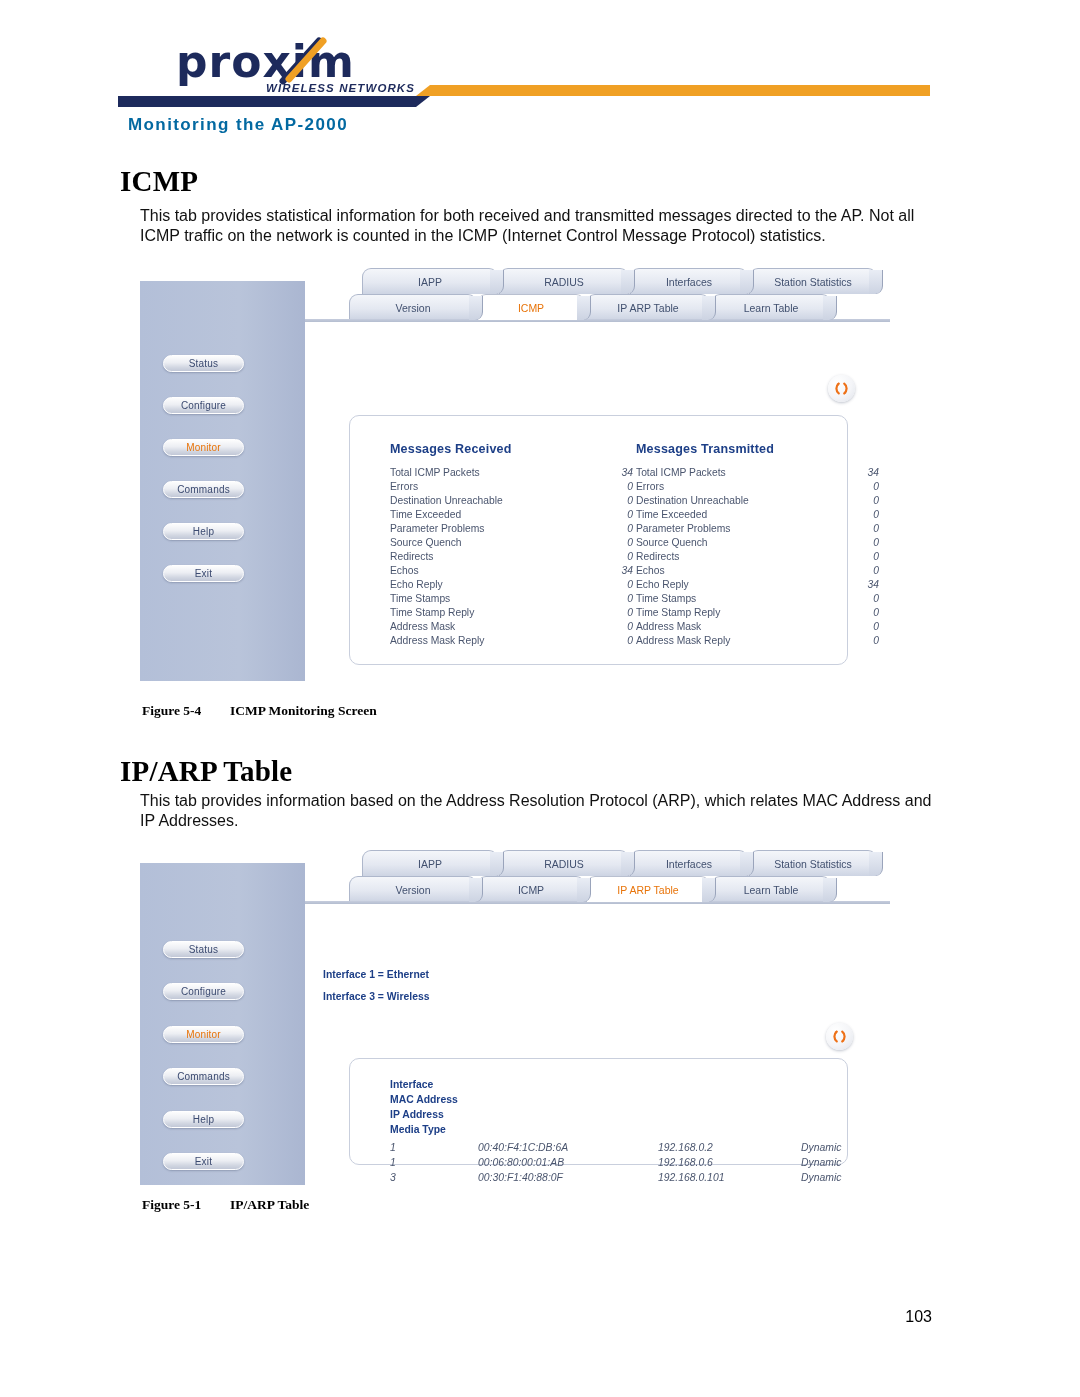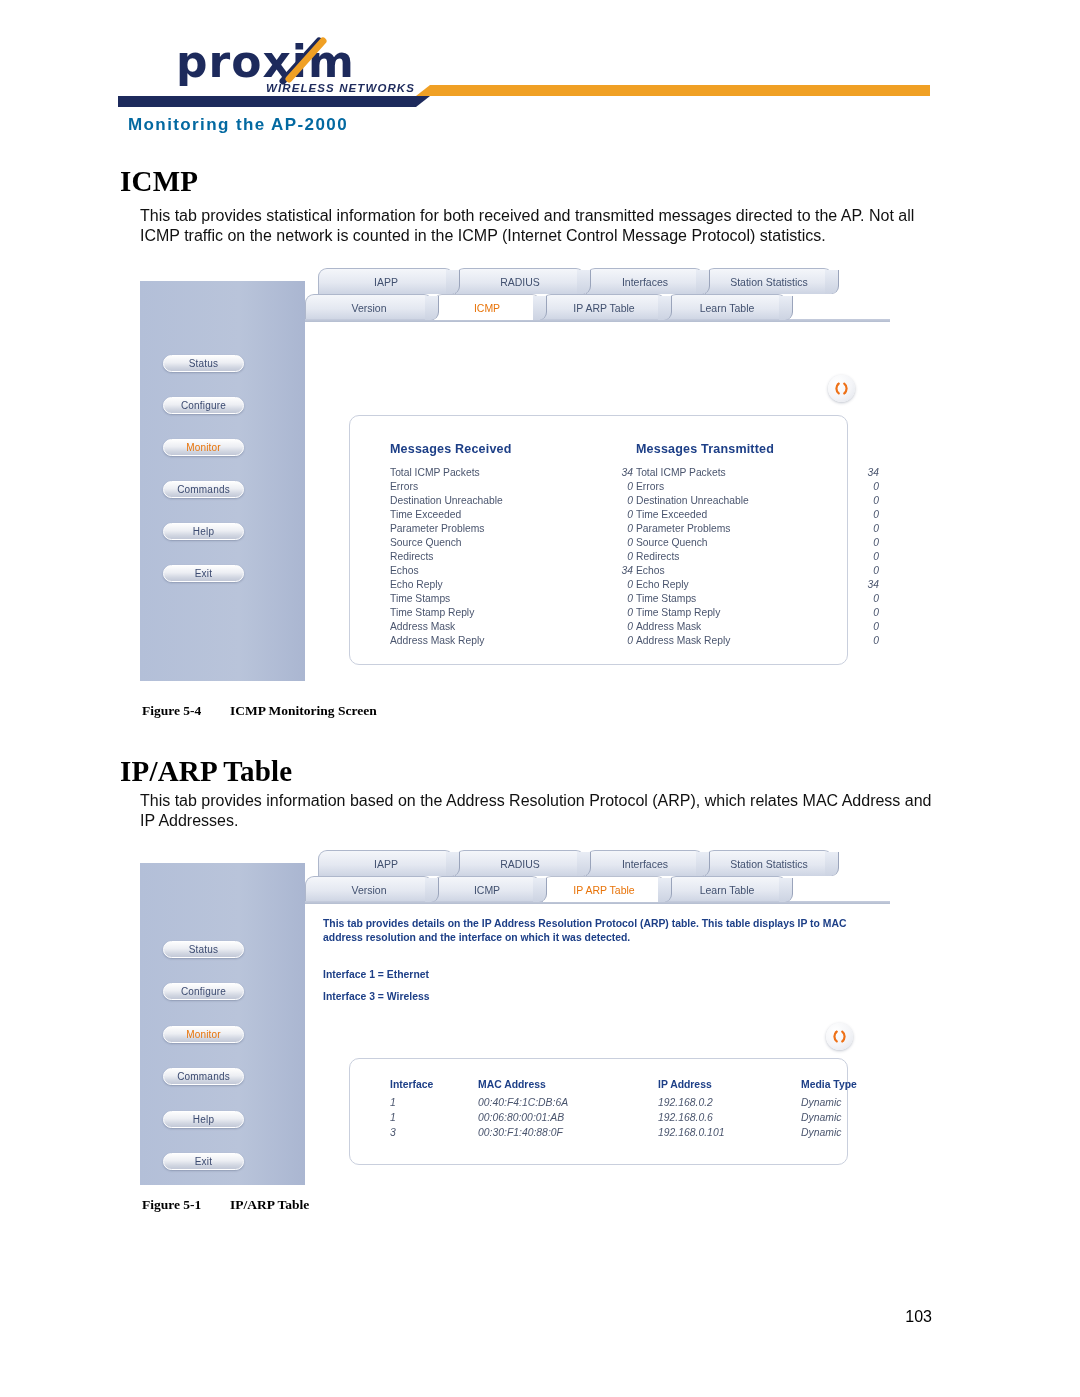--- a/index.html
+++ b/index.html
@@ -175,21 +175,21 @@
   .side-btn.active { color: #e8740a; }
 
   .shot-main {
     position: absolute;
     top: 0;
     bottom: 0;
     background: #ffffff;
   }
 
   
-  .tabrow { position: absolute; height: 23px; }
+  .tabrow { position: absolute; height: 23px; margin-left: 44px; }
   .tab {
     position: absolute;
     top: 0;
     height: 26px;
     background: linear-gradient(to bottom, #f4f6fa 0%, #e4e8f1 55%, #cdd4e3 100%);
     border: 1px solid #aeb7cb;
     border-bottom: none;
     border-radius: 9px 9px 0 0;
     font-family: "Liberation Sans", sans-serif;
     font-size: 10.5px;
@@ -279,20 +279,21 @@
   .arp-head, .arp-row {
     display: flex;
     font-family: "Liberation Sans", sans-serif;
     font-size: 10.4px;
     line-height: 15px;
   }
   .arp-head {
     font-weight: bold;
     color: #1d3f87;
     margin-bottom: 3px;
+    flex-direction: column;
   }
   .arp-row { color: #4a556e; font-style: italic; }
   .c-if { width: 88px; }
   .c-mac { width: 180px; }
   .c-ip { width: 143px; }
   .c-media { width: 110px; }
 </style>
 </head>
 <body>
 
@@ -518,21 +519,20 @@
       <div class="tab-notch" style="left:120px;"></div>
       <div class="tab" style="left:128px; width:108px;">ICMP</div>
       <div class="tab-notch" style="left:228px;"></div>
       <div class="tab active" style="left:237px; width:124px;">IP ARP Table</div>
       <div class="tab-notch" style="left:353px;"></div>
       <div class="tab" style="left:362px; width:120px;">Learn Table</div>
       <div class="tab-notch" style="left:474px;"></div>
     </div>
     <div class="tabrow-base" style="left:0; top:56px; right:0;"></div>
 
-    <div class="panel-desc" style="left:18px; top:72px; width:545px;">This tab provides details on the IP Address Resolution Protocol (ARP) table. This table displays IP to MAC address resolution and the interface on which it was detected.</div>
 
     <div class="iface-note" style="left:18px; top:123px;">Interface 1 = Ethernet</div>
     <div class="iface-note" style="left:18px; top:137px;margin-top:8px;">Interface 3 = Wireless</div>
 
     <div class="refresh-btn" style="left:521px; top:178px;">
       <svg width="17" height="17" viewBox="0 0 20 20">
         <path d="M6.8 4.4 A7 7 0 0 0 6.8 15.6" stroke="#ee7118" stroke-width="2.6" fill="none" stroke-linecap="round"></path>
         <path d="M13.2 4.4 A7 7 0 0 1 13.2 15.6" stroke="#ee7118" stroke-width="2.6" fill="none" stroke-linecap="round"></path>
         <path d="M6.8 3 L6.8 6.2 L4.2 4.6 Z" fill="#ee7118"></path>
         <path d="M13.2 17 L13.2 13.8 L15.8 15.4 Z" fill="#ee7118"></path>

